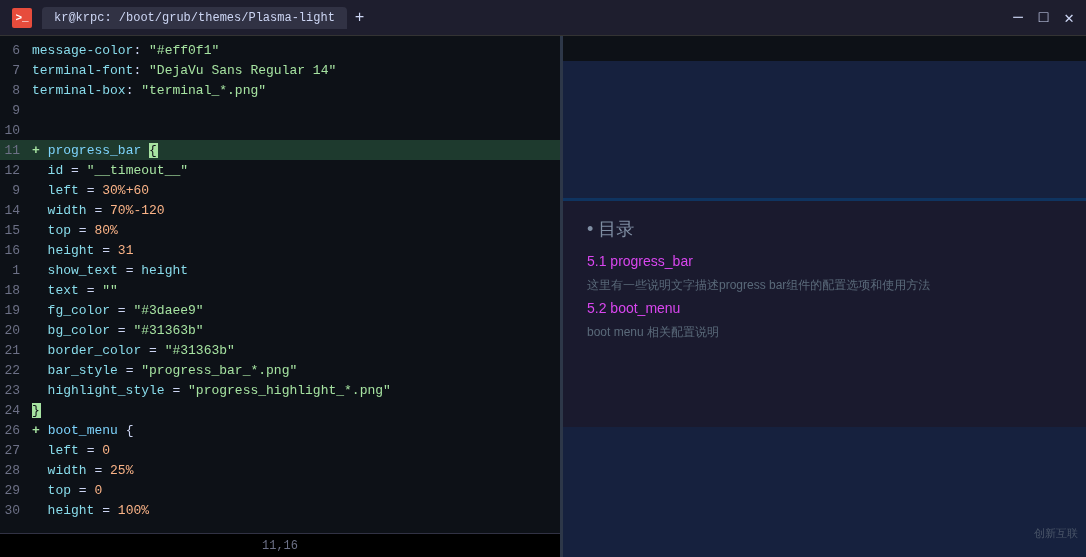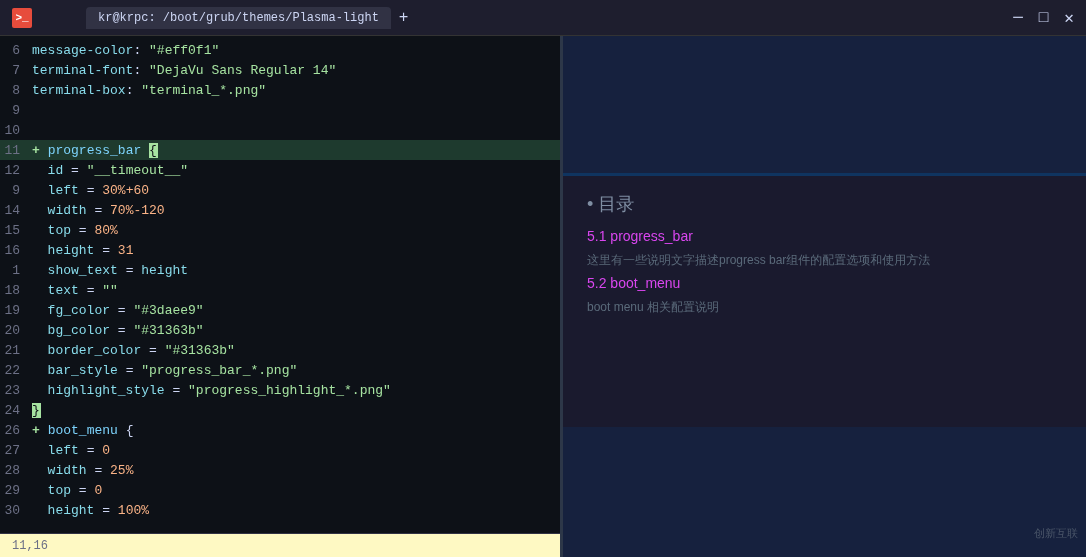--- a/index.html
+++ b/index.html
@@ -50,21 +50,20 @@
 
     .titlebar-tab {
       background: #313244;
       color: #cdd6f4;
       font-size: 12px;
       padding: 4px 12px;
       border-radius: 4px 4px 0 0;
       display: flex;
       align-items: center;
       gap: 8px;
-      margin-left: 44px;
     }
 
     .tab-plus {
       color: #cdd6f4;
       font-size: 16px;
       cursor: pointer;
       margin-left: 8px;
     }
 
     .titlebar-controls {
@@ -137,37 +136,38 @@
       background: #a6e3a1;
       color: #0d1117;
       width: 9px;
     }
 
     .line-cursor {
       background: #1e3a2e;
     }
 
     .status-bar {
-      background: #fef9c3;
+      background: #000000;
       height: 24px;
       display: flex;
       align-items: center;
-      justify-content: flex-start;
+      justify-content: center;
       padding: 0 12px;
       color: #6c7086;
       font-size: 12px;
       flex-shrink: 0;
       border-top: 1px solid #313244;
     }
 
     .right-panel {
       flex: 1;
       background: #1a1a2e;
       position: relative;
       overflow: hidden;
+      margin-top: 25px;
     }
 
     .right-top {
       height: 140px;
       background: #16213e;
       border-bottom: 3px solid #0f3460;
     }
 
     .right-middle {
       padding: 16px 24px;

